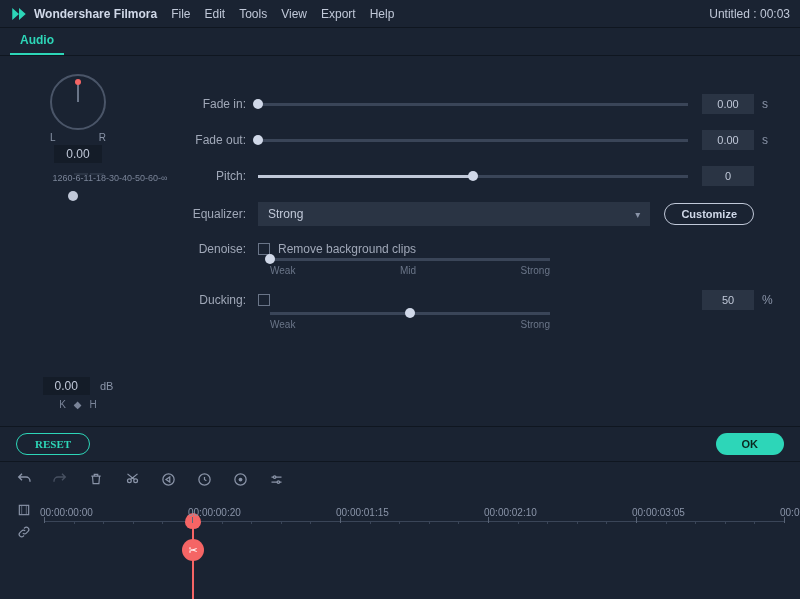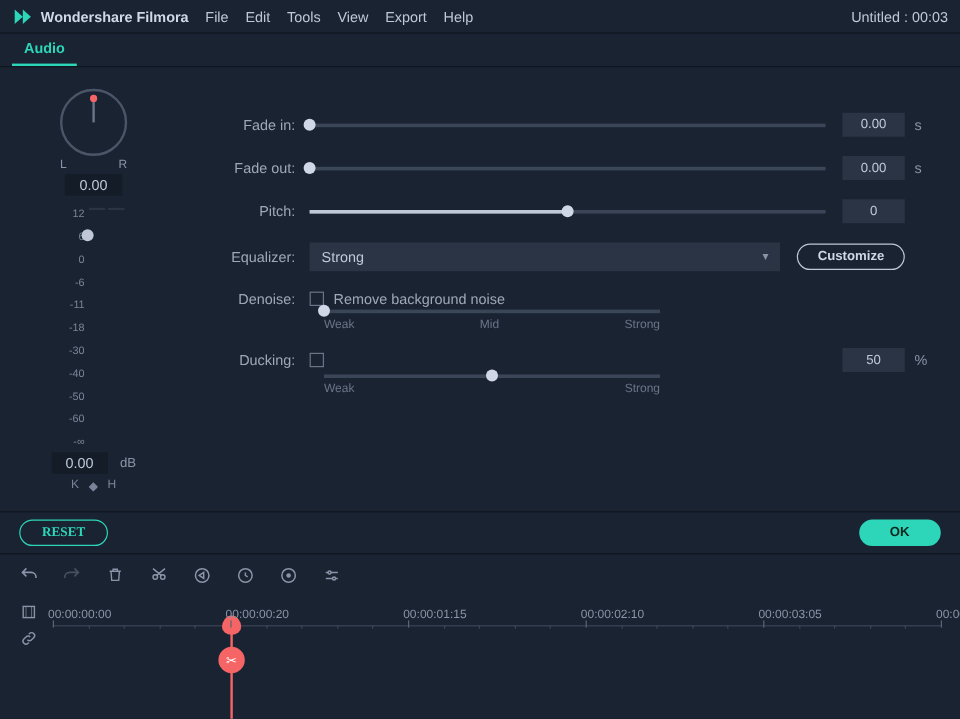--- a/index.html
+++ b/index.html
@@ -55,21 +55,21 @@
 }
 .pan-knob::before {
   content: ""; position: absolute; top: 4px; left: 50%; transform: translateX(-50%);
   width: 2px; height: 22px; background: #6a7588;
 }
 .lr { width: 56px; display: flex; justify-content: space-between; font-size: 10px; color: #8a94a8; }
 .pan-val { background: #141c28; padding: 2px 12px; margin-top: 2px; color: #c0c8d8; }
 .meters {
   display: flex; margin-top: 10px; height: 200px; gap: 3px;
 }
-.scale { display: flex; flex-direction: column; justify-content: space-between; font-size: 9px; color: #7a8498; text-align: right; width: 18px; }
+.scale { display: flex; flex-direction: row; justify-content: space-between; font-size: 9px; color: #7a8498; text-align: right; width: 18px; }
 .meter-pair { display: flex; gap: 2px; }
 .meter { width: 14px; background: #0b111a; border: 1px solid #2a3444; position: relative; }
 .slider-dot {
   position: absolute; left: -6px; top: 18px; width: 10px; height: 10px;
   background: #c0c8d8; border-radius: 50%;
 }
 .db-row { display: flex; gap: 10px; align-items: center; margin-top: 4px; }
 .db-val { background: #141c28; padding: 2px 12px; color: #c0c8d8; }
 .db-unit { color: #8a94a8; font-size: 11px; }
 .k-row { display: flex; gap: 8px; margin-top: 4px; font-size: 10px; color: #7a8498; }
@@ -242,21 +242,21 @@
         <span class="chev">▾</span>
       </div>
       <button class="btn-pill">Customize</button>
       <div class="unit"></div>
     </div>
 
     <div class="form-row" style="margin-bottom:8px">
       <div class="form-label">Denoise:</div>
       <div class="chk-wrap">
         <div class="chk"></div>
-        <span>Remove background noise</span>
+        <span>Remove background clips</span>
       </div>
     </div>
     <div class="sub-slider track">
         <div class="thumb" style="left:0%"></div>
       </div>
     <div class="sub-labels">
       <span>Weak</span>
       <span>Mid</span>
       <span>Strong</span>
     </div>

